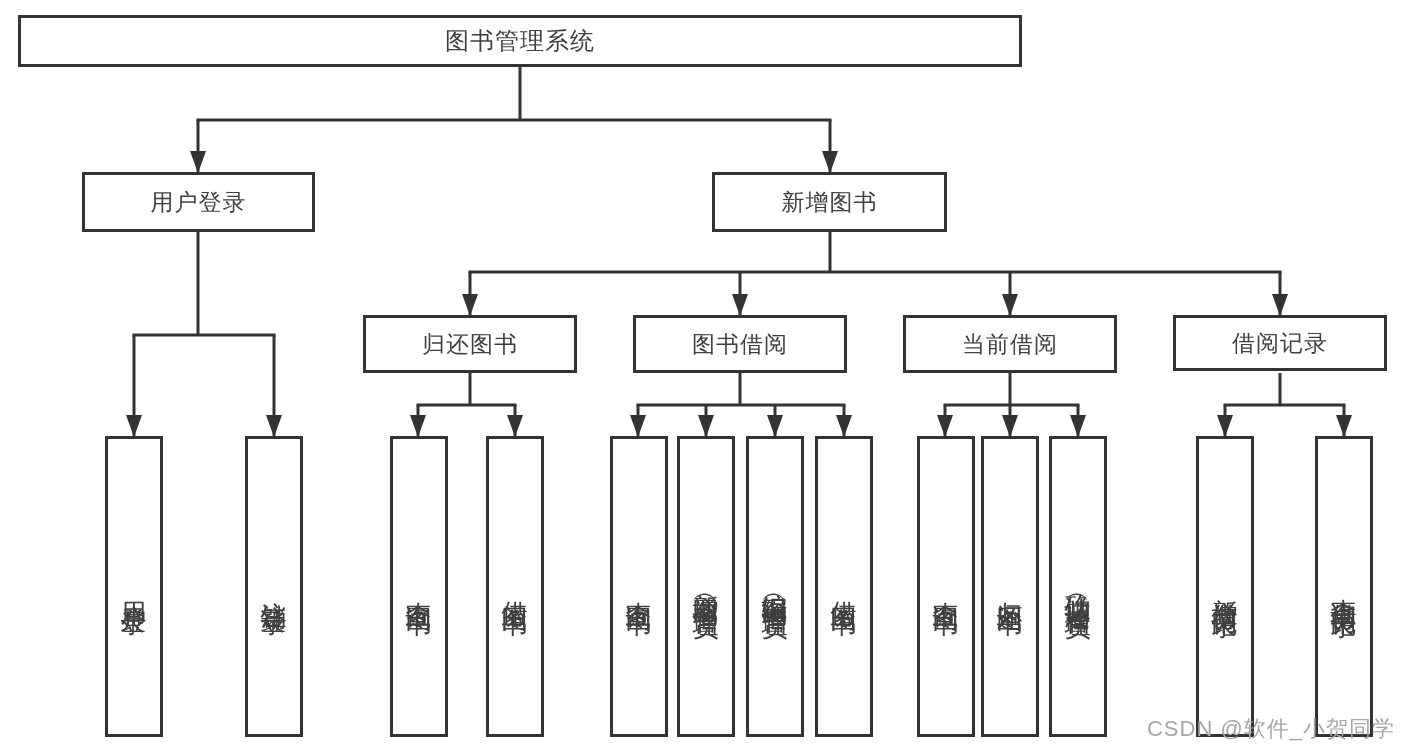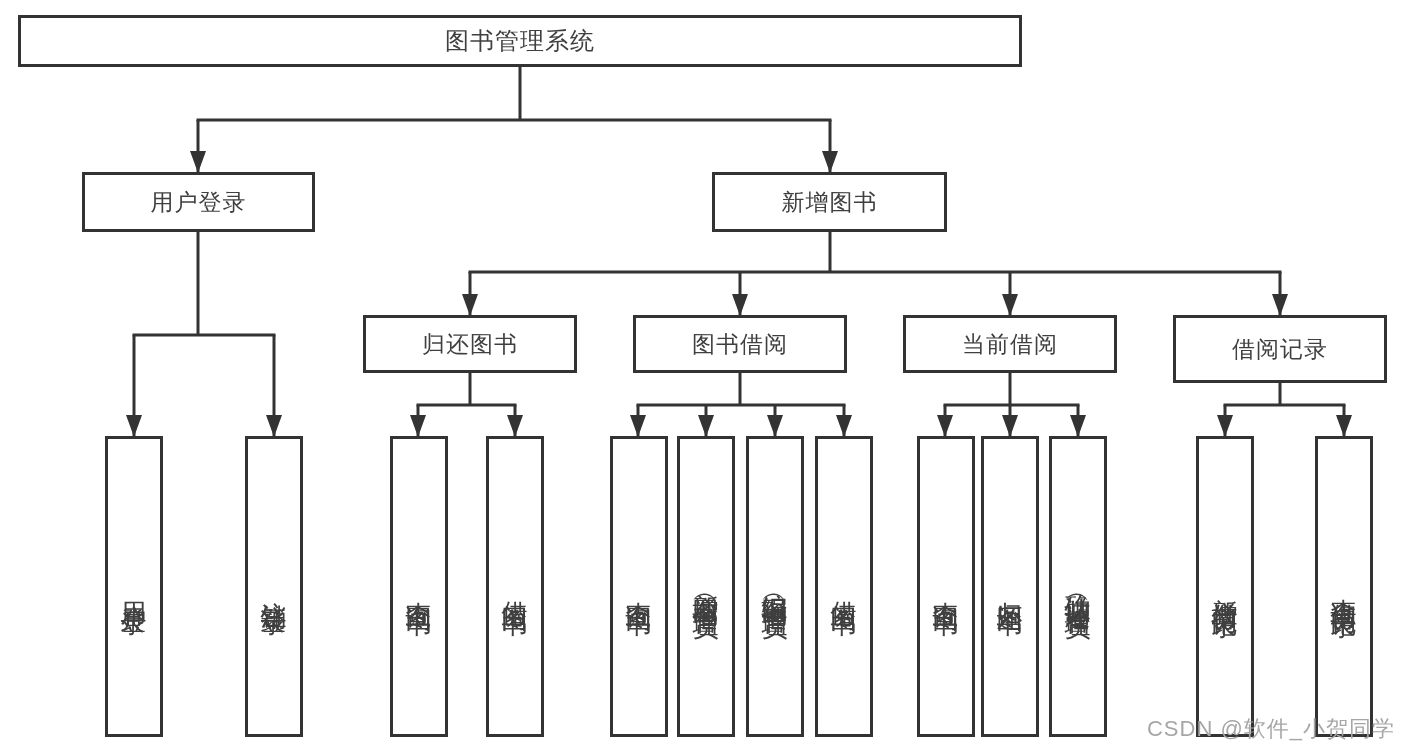--- a/index.html
+++ b/index.html
@@ -114,21 +114,21 @@
   </svg>
 
   <div class="node h" style="left:18px; top:15px; width:1004px; height:52px;">图书管理系统</div>
 
   <div class="node h2" style="left:82px; top:172px; width:233px; height:60px;">用户登录</div>
   <div class="node h2" style="left:712px; top:172px; width:235px; height:60px;">新增图书</div>
 
   <div class="node h2" style="left:363px; top:315px; width:214px; height:58px;">归还图书</div>
   <div class="node h2" style="left:633px; top:315px; width:214px; height:58px;">图书借阅</div>
   <div class="node h2" style="left:903px; top:315px; width:214px; height:58px;">当前借阅</div>
-  <div class="node h2" style="left:1173px; top:315px; width:214px; height:68px;">借阅记录</div>
+  <div class="node h2" style="left:1173px; top:315px; width:214px; height:56px;">借阅记录</div>
 
   <div class="node v" style="left:105px; top:436px; width:58px; height:301px;">用户登录</div>
   <div class="node v" style="left:245px; top:436px; width:58px; height:301px;">注销登录</div>
 
   <div class="node v" style="left:390px; top:436px; width:58px; height:301px;">查询图书</div>
   <div class="node v" style="left:486px; top:436px; width:58px; height:301px;">借阅图书</div>
 
   <div class="node v" style="left:610px; top:436px; width:58px; height:301px;">查询图书</div>
   <div class="node v" style="left:677px; top:436px; width:58px; height:301px;">新增图书（管理员）</div>
   <div class="node v" style="left:746px; top:436px; width:58px; height:301px;">编辑图书（管理员）</div>

